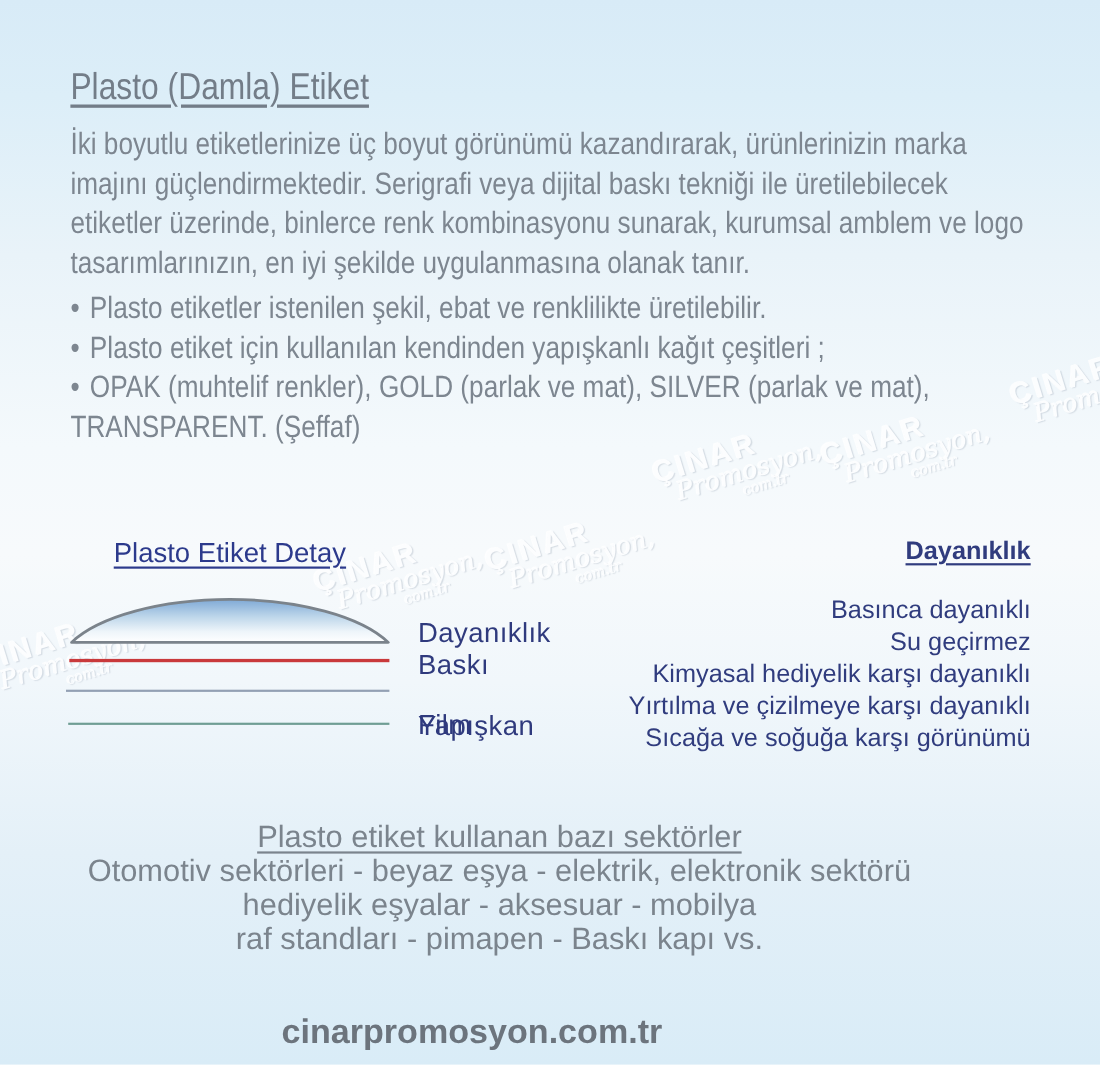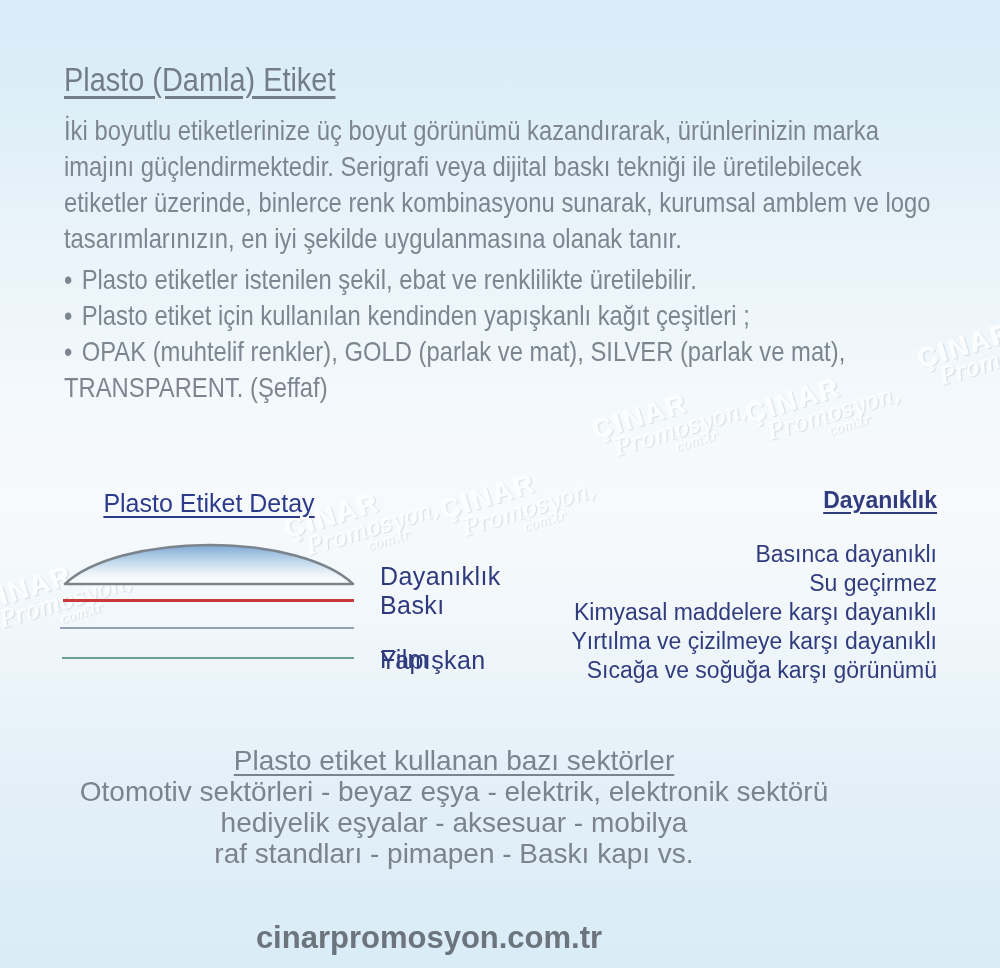--- a/index.html
+++ b/index.html
@@ -141,21 +141,21 @@
 
   <div class="layer-label ll-0">Dayanıklık</div>
   <div class="layer-label ll-1">Baskı</div>
   <div class="layer-label ll-2">Film</div>
   <div class="layer-label ll-3">Yapışkan</div>
 
   <div class="durability">
     <div class="durability-title">Dayanıklık</div>
     <div class="durability-item">Basınca dayanıklı</div>
     <div class="durability-item">Su geçirmez</div>
-    <div class="durability-item">Kimyasal maddelere karşı dayanıklı</div>
+    <div class="durability-item">Kimyasal hediyelik karşı dayanıklı</div>
     <div class="durability-item">Yırtılma ve çizilmeye karşı dayanıklı</div>
     <div class="durability-item">Sıcağa ve soğuğa karşı görünümü</div>
   </div>
 
   <div class="sectors">
     <div><span class="sectors-title">Plasto etiket kullanan bazı sektörler</span></div>
     <div>Otomotiv sektörleri - beyaz eşya - elektrik, elektronik sektörü</div>
     <div>hediyelik eşyalar - aksesuar - mobilya</div>
     <div>raf standları - pimapen - Baskı kapı vs.</div>
   </div>

